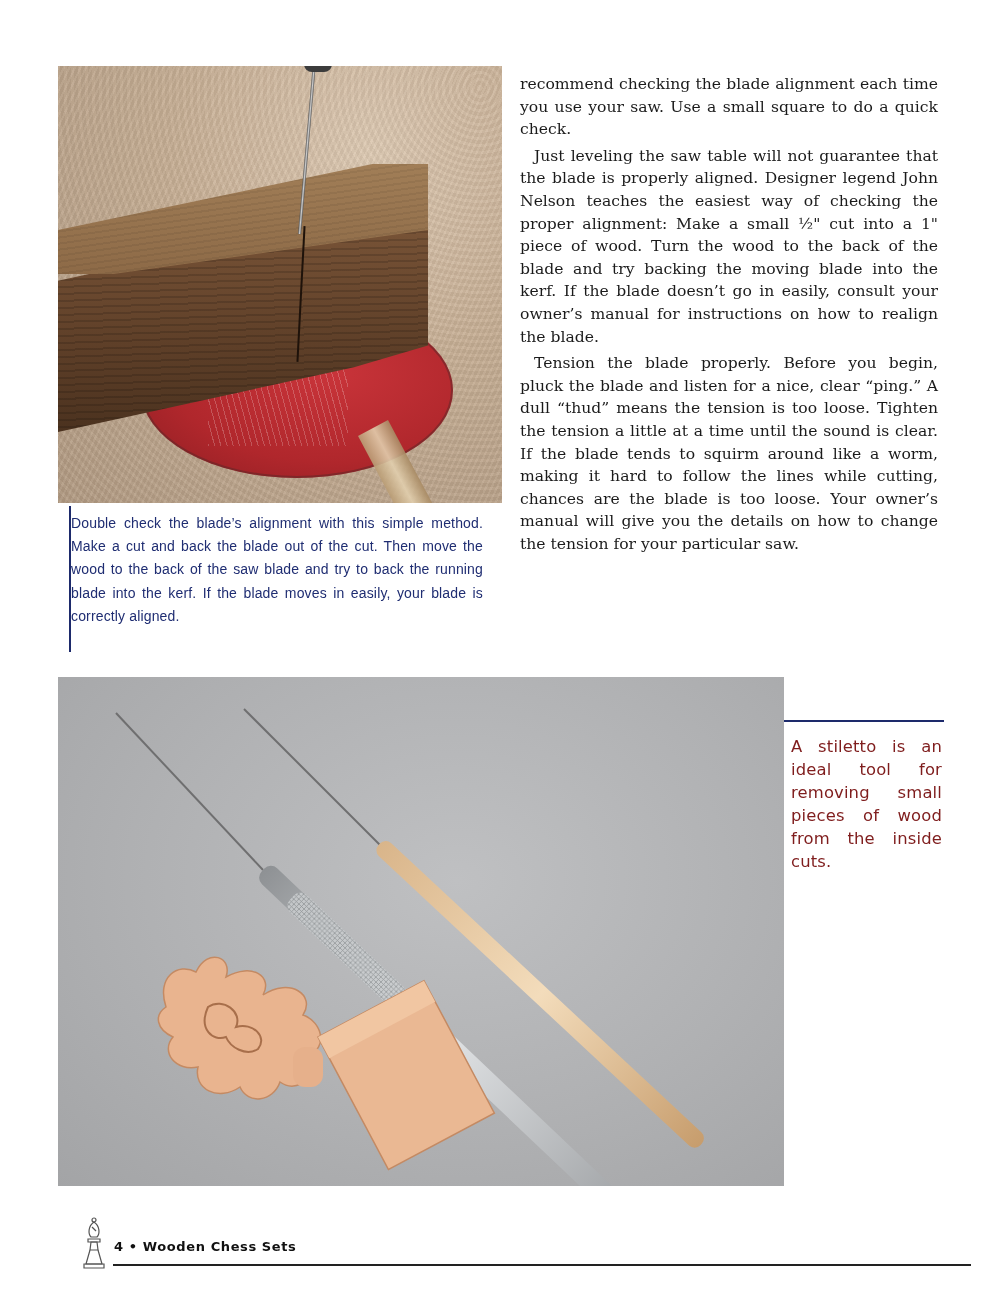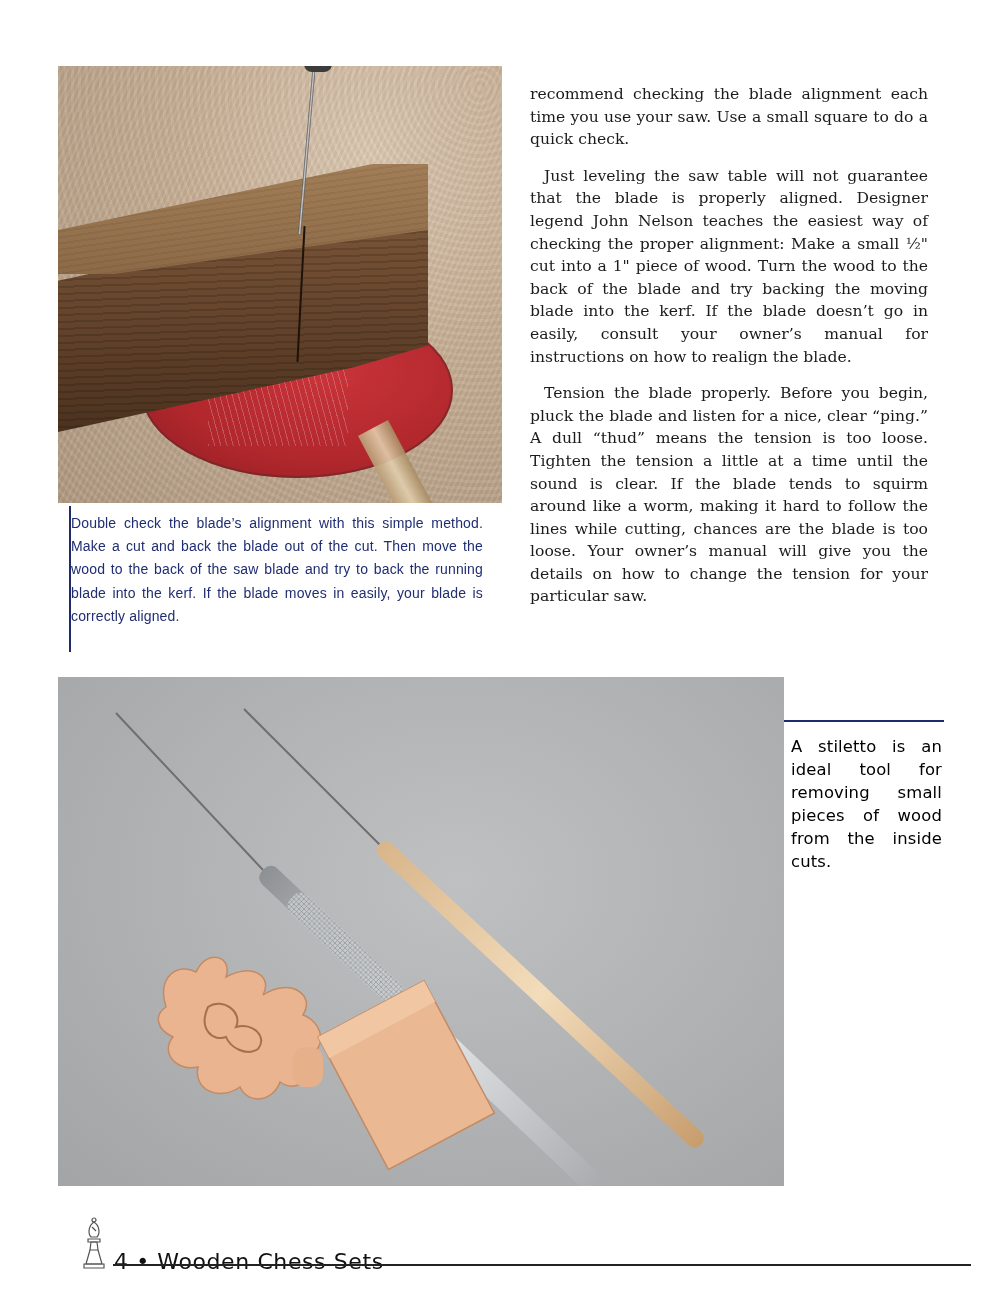--- a/index.html
+++ b/index.html
@@ -103,60 +103,59 @@
 
     
     .body-text {
       left: 516px; top: 69px; width: 426px;
       font-family: "DejaVu Serif", serif;
       font-size: 15.6px;
       line-height: 22.6px;
       color: #1b1b1b;
       text-align: justify;
     }
-    .body-text p { margin: 14px; }
+    .body-text p { margin: 4px; }
     .body-text p.indent { text-indent: 14px; }
 
     
     .photo-bottom {
       left: 58px; top: 677px; width: 726px; height: 509px;
       overflow: hidden;
       background: radial-gradient(ellipse at 55% 40%, #bfc0c2 0%, #b0b1b3 55%, #a3a4a6 100%);
     }
     .photo-bottom svg { position: absolute; left: 0; top: 0; }
 
     
     .caption-rule-h {
       left: 784px; top: 720px; width: 160px; height: 2px;
       background: #1d2a6b;
     }
     .caption2 {
       left: 791px; top: 735px; width: 151px;
       font-family: "DejaVu Sans", sans-serif;
       font-size: 16.4px;
       line-height: 23px;
-      color: #000000;
+      color: #7f1d1d;
       text-align: justify;
       text-align-last: left;
       letter-spacing: 0.15px;
     }
 
     
     .footer-icon {
       left: 80px; top: 1216px; width: 28px; height: 56px;
     }
     .footer-title {
       left: 114px; top: 1239px;
       font-family: "DejaVu Sans", sans-serif;
-      font-weight: normal;
-      font-size: 22px;
+      font-weight: bold;
+      font-size: 13px;
       letter-spacing: 0.6px;
       color: #111111;
       white-space: nowrap;
-      margin-top: 10px;
     }
     .footer-rule {
       left: 113px; top: 1264px; width: 858px; height: 2px;
       background: #222222;
     }
   </style>
 </head>
 <body>
 
 <div class="abs photo-top" role="img" aria-label="Walnut block with a kerf cut, scroll saw blade above red table insert">

